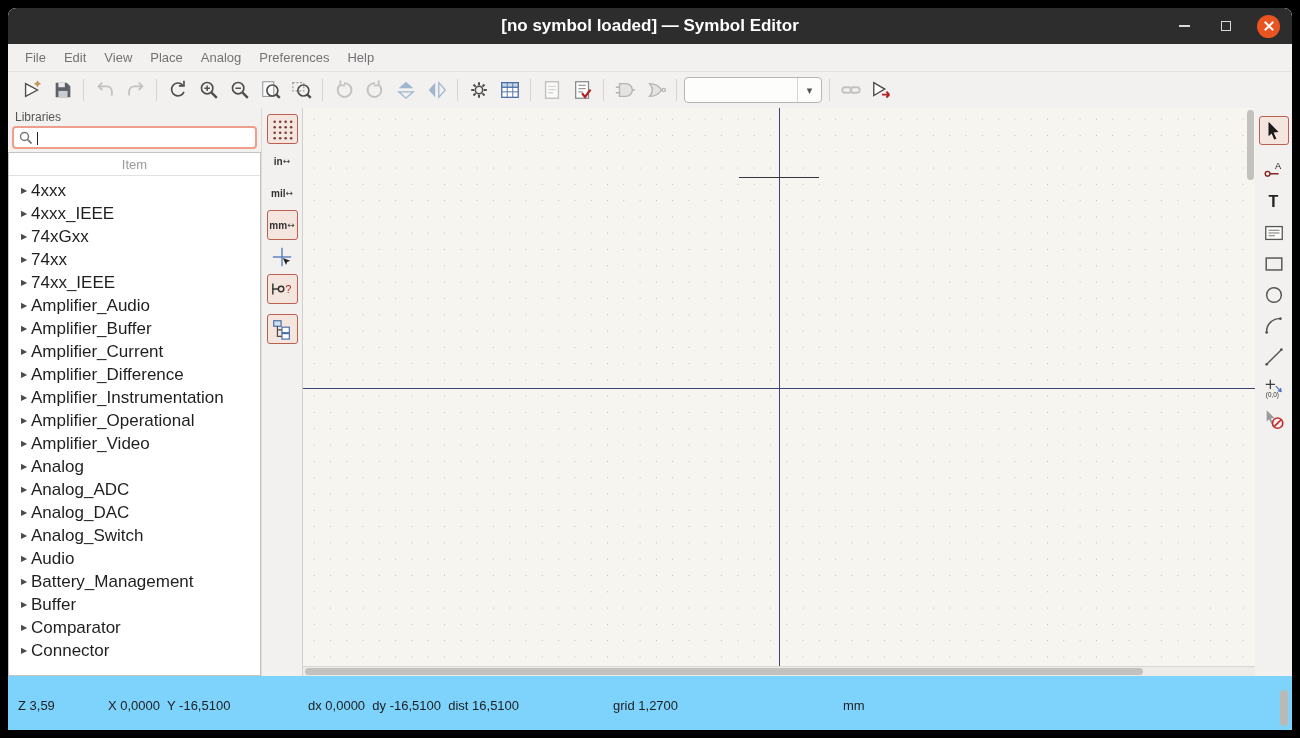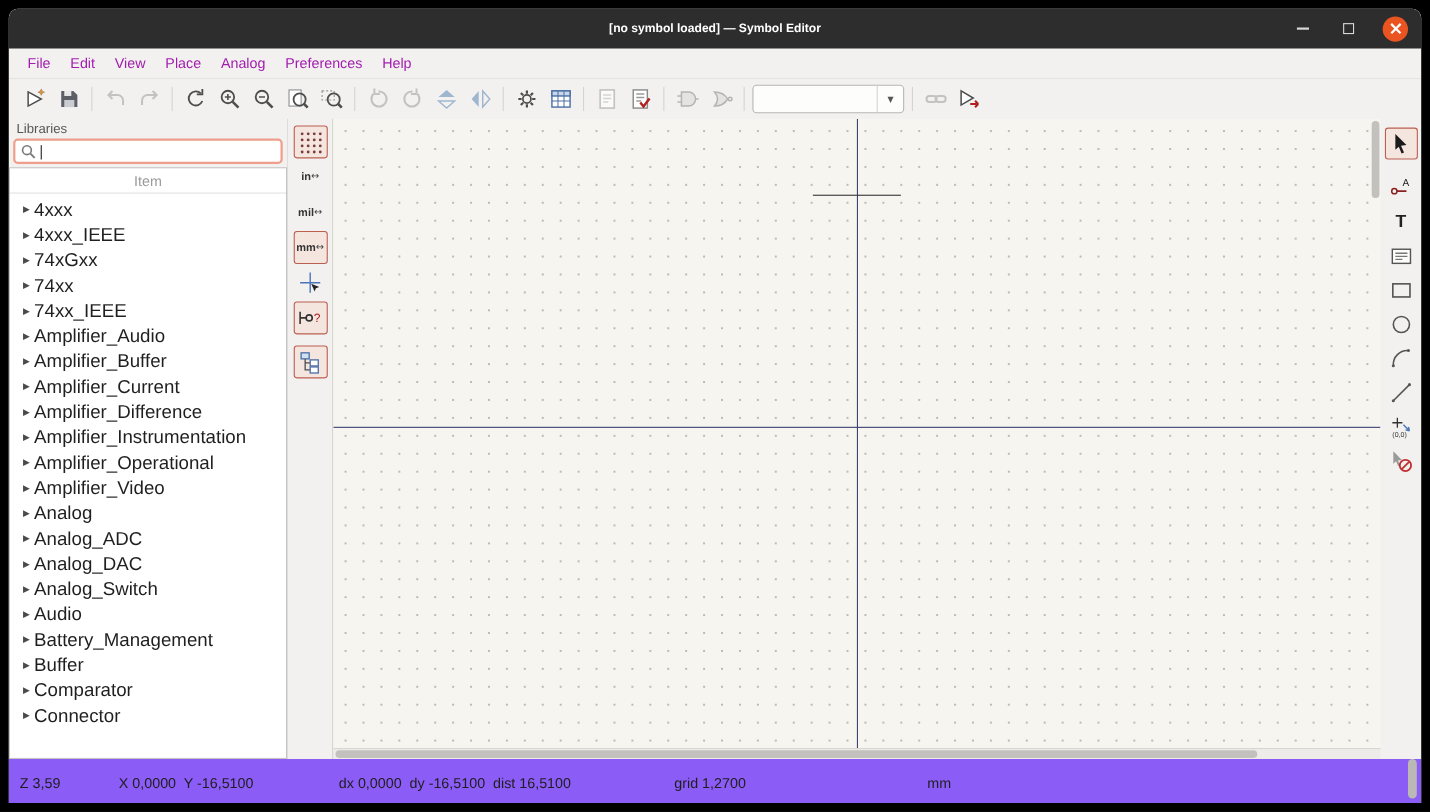--- a/index.html
+++ b/index.html
@@ -1,32 +1,32 @@
 <!DOCTYPE html>
 <html><head>
 <meta charset="utf-8">
 <style>
   * { margin:0; padding:0; box-sizing:border-box; }
   html,body { width:1300px; height:738px; overflow:hidden; background:#000; font-family:"Liberation Sans","DejaVu Sans",sans-serif; }
   .window { position:absolute; left:8px; top:8px; width:1284px; height:722px; background:#F2F1F0; border-radius:8px 8px 0 0; display:flex; flex-direction:column; overflow:hidden; }
 
   
   .titlebar { height:36px; background:#2D2D2D; border-radius:8px 8px 0 0; display:flex; align-items:center; position:relative; flex:none; }
-  .title { position:absolute; left:0; right:0; text-align:center; color:#fff; font-weight:bold; font-size:11px; }
+  .title { position:absolute; left:0; right:0; text-align:center; color:#fff; font-weight:bold; font-size:17px; }
   .win-controls { position:absolute; right:12px; top:0; height:36px; display:flex; align-items:center; gap:20px; }
   .wc { width:22px; height:22px; display:flex; align-items:center; justify-content:center; cursor:pointer; }
   .min-glyph { width:11px; height:2px; background:#d9d9d9; }
   .max-glyph { width:10px; height:10px; border:1.5px solid #d9d9d9; }
   .close-btn { width:23px; height:23px; border-radius:50%; background:#E95420; position:relative; }
   .close-btn::before,.close-btn::after { content:""; position:absolute; left:5.5px; top:10.5px; width:12px; height:1.8px; background:#fff; }
   .close-btn::before { transform:rotate(45deg); } .close-btn::after { transform:rotate(-45deg); }
 
   
   .menubar { height:28px; background:#F2F1F0; display:flex; align-items:stretch; padding-left:8px; flex:none; border-bottom:1px solid #e4e2e0; }
-  .menu-item { padding:0 9px; line-height:27px; font-size:13px; color:#a21caf; cursor:default; }
+  .menu-item { padding:0 9px; line-height:27px; font-size:13px; color:#737373; cursor:default; }
 
   
   .toolbar { height:36px; background:#F2F1F0; display:flex; align-items:center; padding-left:8px; flex:none; }
   .tb-btn { width:31px; height:30px; display:flex; align-items:center; justify-content:center; border-radius:3px; flex:none; }
   .tb-sep { width:1px; height:22px; background:#d6d4d1; margin:0 5px; flex:none; }
   .ic { width:22px; height:22px; display:block; }
   .combo { width:138px; height:26px; background:#fdfdfc; border:1px solid #b8b6b2; border-radius:4px; display:flex; align-items:center; margin:0 2px; flex:none; }
   .combo-value { flex:1; font-size:12px; color:#333; padding-left:7px; }
   .combo-arrow { width:24px; height:100%; border-left:1px solid #d8d6d2; display:flex; align-items:center; justify-content:center; color:#555; font-size:11px; font-family:"DejaVu Sans",sans-serif; }
 
@@ -69,21 +69,21 @@
   .h-thumb { position:absolute; left:2px; top:1px; height:7px; width:88%; background:#c3c1bd; border-radius:4px; }
 
   
   .right-toolbar { width:37px; flex:none; background:#F2F1F0; display:flex; flex-direction:column; align-items:center; padding-top:8px; gap:2px; }
   .rt-btn { width:30px; height:29px; display:flex; align-items:center; justify-content:center; border-radius:3px; border:1px solid transparent; }
   .rt-btn.checked { background:#F4E5DF; border:1px solid #BB5F50; }
   .t-glyph { font-size:16px; font-weight:bold; color:#222; }
   .rt-gap { margin-top:9px; }
 
   
-  .statusbar { height:40px; background:#8b5cf6; position:relative; flex:none; font-size:13px; color:#1e1e1e; }
+  .statusbar { height:54px; background:#7dd3fc; position:relative; flex:none; font-size:13px; color:#1e1e1e; }
   .sb-field { position:absolute; top:50%; transform:translateY(-36%); white-space:pre; }
   .sb-zoom { left:10px; } .sb-pos { left:100px; } .sb-delta { left:300px; } .sb-grid { left:605px;text-align:center; } .sb-units { left:835px; }
   .sb-thumb { position:absolute; right:4px; bottom:4px; width:8px; height:36px; background:#bbb9b6; border-radius:4px; }
 </style>
 </head>
 <body>
 
 <div class="window">
 
   <div class="titlebar">

